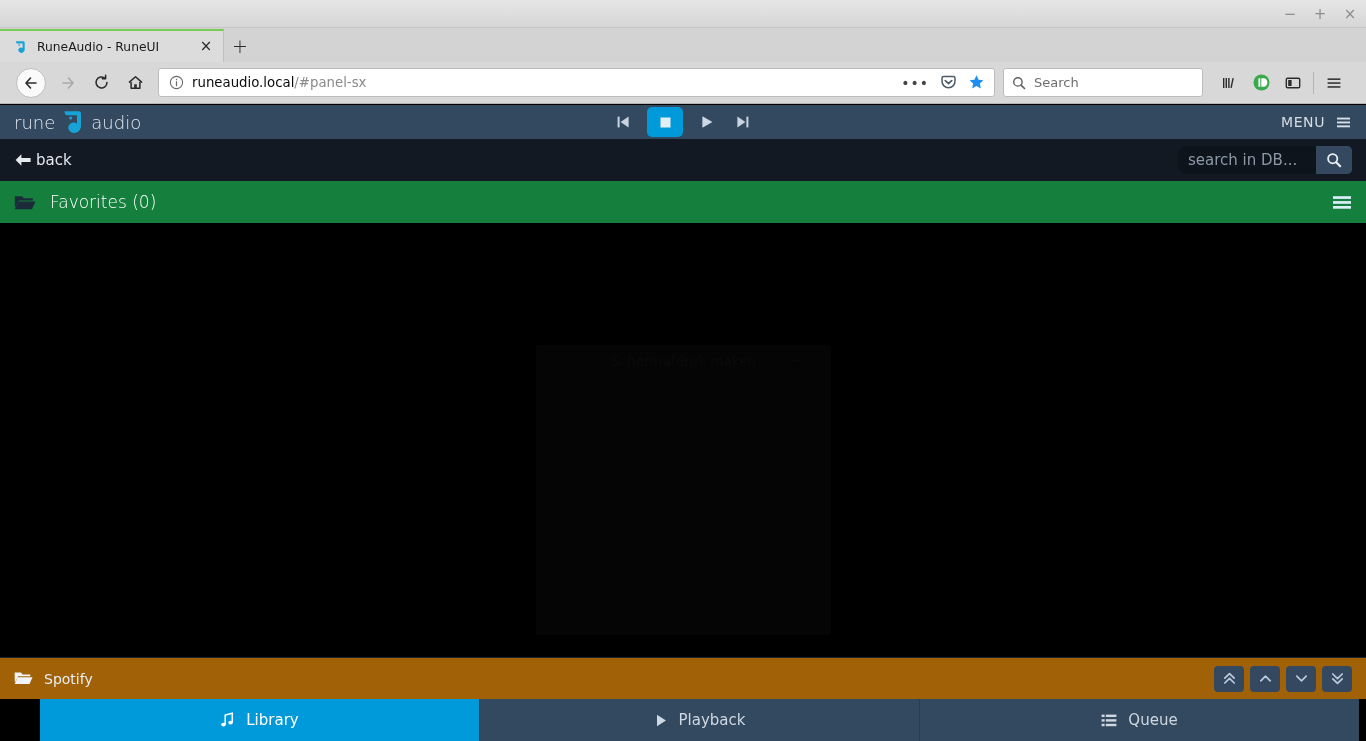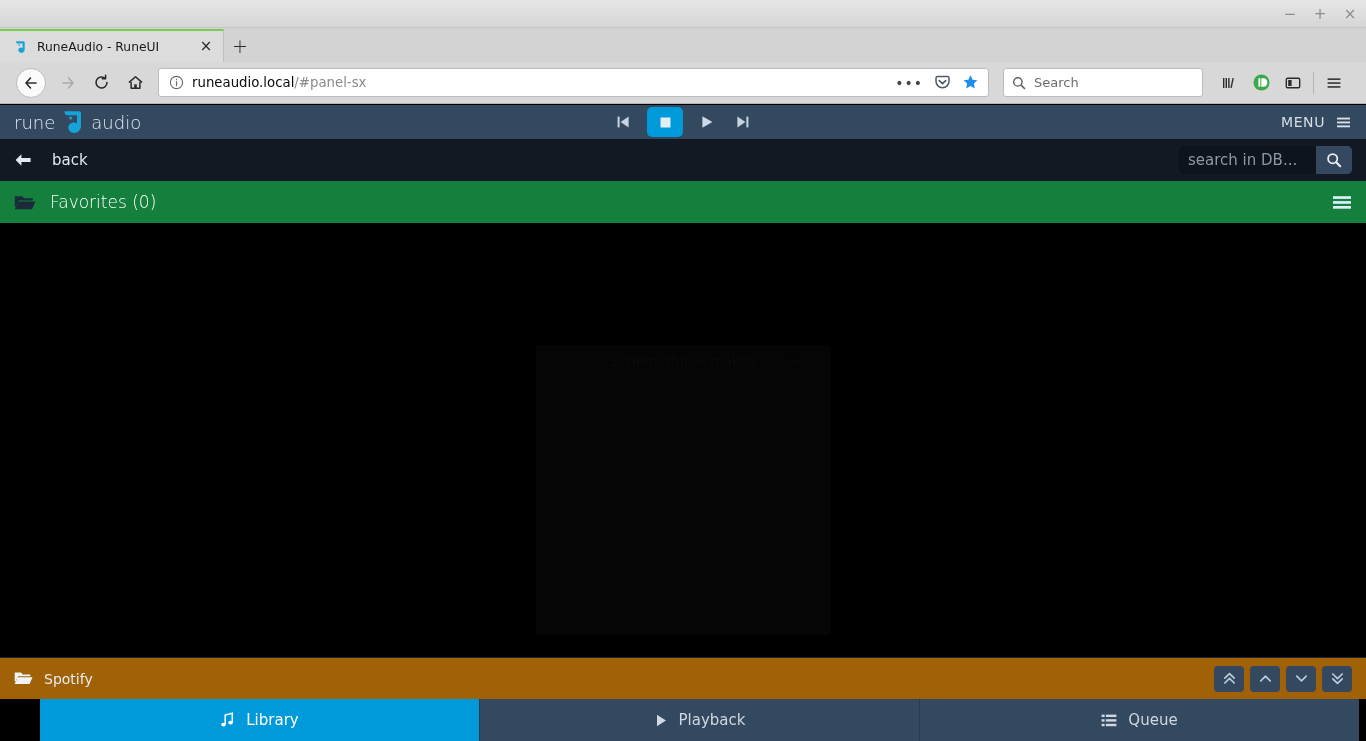--- a/index.html
+++ b/index.html
@@ -103,21 +103,21 @@
     color:#6a6a6a;
   }
   .url-text { flex: 1 1 auto; font-size: 13.3px; color: #0b0b0b; white-space: nowrap; }
   .url-text .dim { color: #8a8a8a; }
   .url-icons { display: flex; align-items: center; gap: 11px; padding-right: 3px; }
   .url-icons .dots { font-size: 14px; color:#454545; letter-spacing:1px; line-height:10px;}
   .searchbar {
     width: 200px; height: 29px; flex: 0 0 auto;
     background: #fff; border: 1px solid #bcbcbc; border-radius: 3px;
     display: flex; align-items: center; padding: 0 8px; gap: 8px;
-    margin-left: 8px;
+    margin-left: 2px;
     text-align: center;
   }
   .search-placeholder { font-size: 13px; color: #6d6d6d; }
   .ff-toolbar-icons {
     display: flex; align-items: center; gap: 0px; margin-left: 10px;
   }
   .tb-icon {
     width: 32px; height: 32px;
     display:flex; align-items:center; justify-content:center;
     color:#2b2b2b;
@@ -148,21 +148,21 @@
   .rune-menu {
     margin-left: auto; display: flex; align-items: center; gap: 10px;
     font-size: 14px; color: #d7dee6; letter-spacing: 0.6px; z-index:2;
   }
 
   .rune-subbar {
     height: 42px; background: #121922;
     display:flex; align-items:center; padding: 0 14px;
     position: relative;
   }
-  .back-link { display:flex; align-items:center; gap:20px; font-size:15px; color:#e3e9ef; }
+  .back-link { display:flex; align-items:center; gap:4px; font-size:15px; color:#e3e9ef; }
   .db-search {
     margin-left:auto; display:flex; align-items:center;
     border-radius: 5px; overflow:hidden; background:#34495f;
   }
   .db-search-input {
     width: 138px; height: 28px; background:#0d141c; border:none;
     color:#b9c3cf; font-size:15px; padding: 0 10px;
     font-family: "DejaVu Sans", "Liberation Sans", sans-serif;
   }
   .db-search-input::placeholder { color:#8d98a6; }

